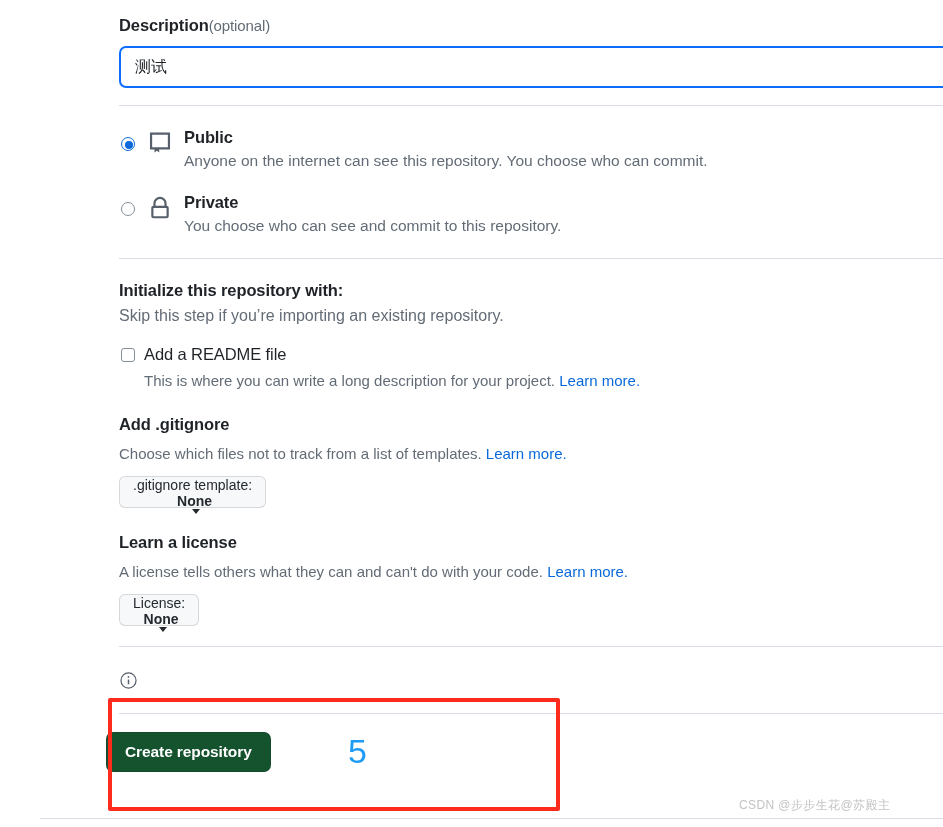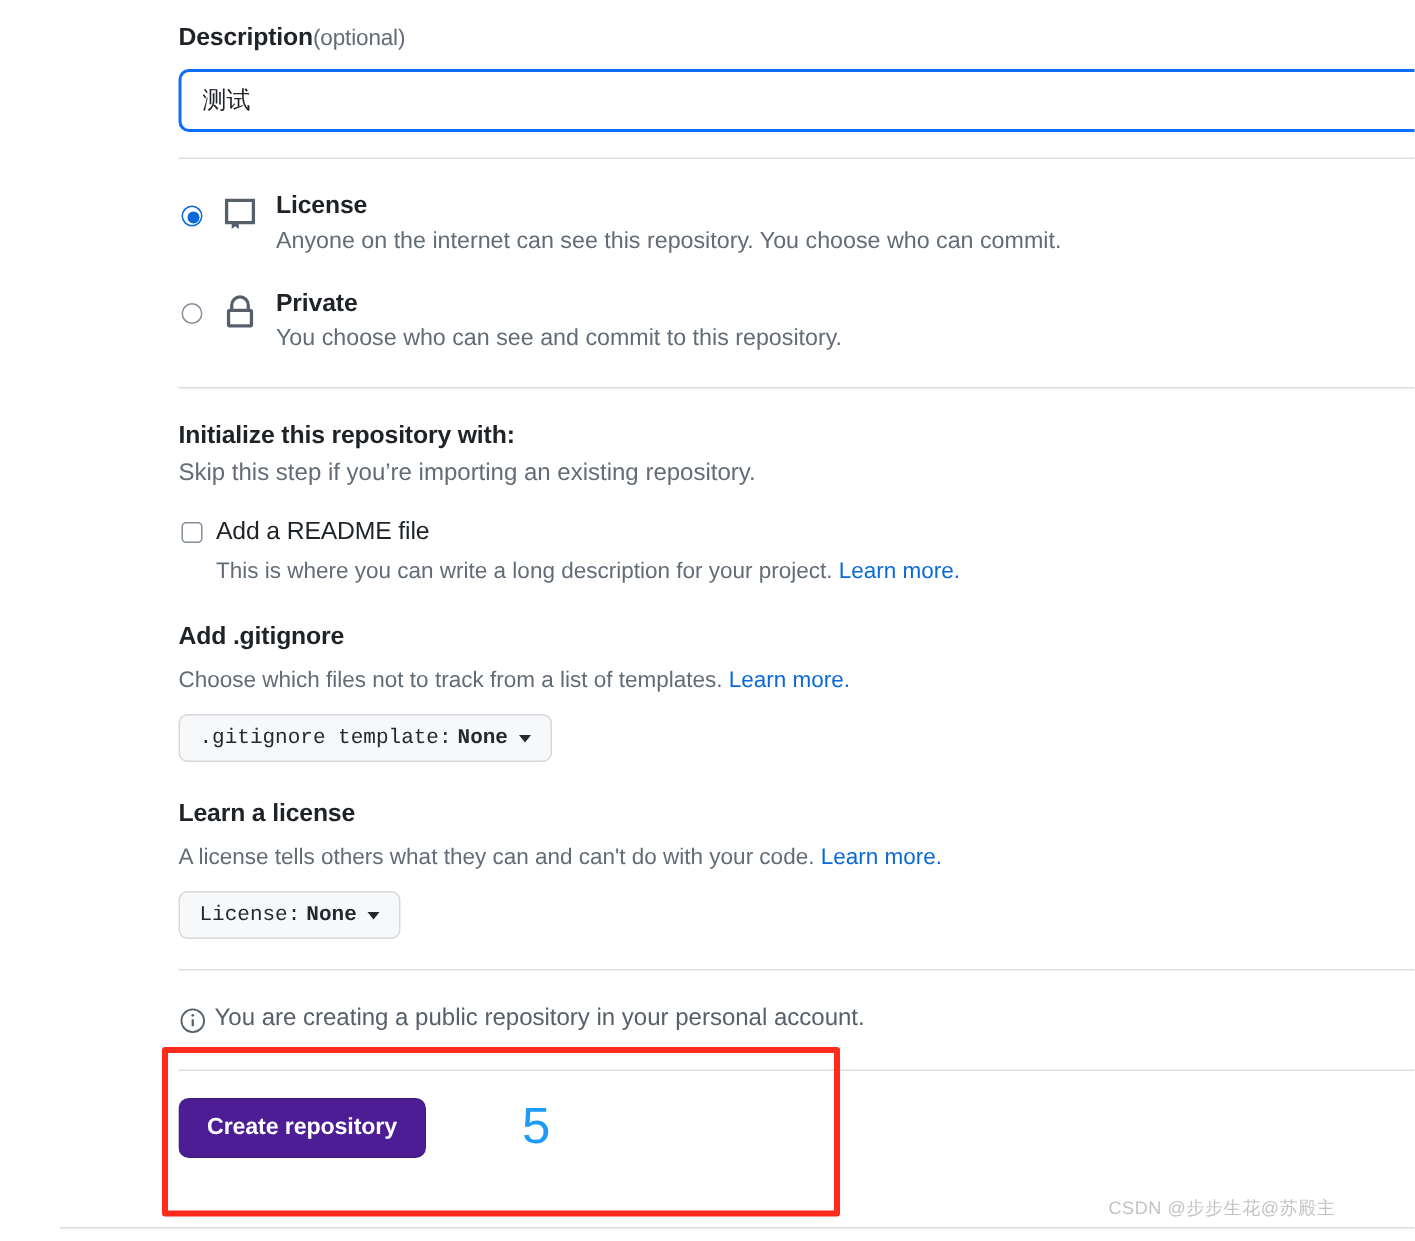--- a/index.html
+++ b/index.html
@@ -209,21 +209,22 @@
     background: #f6f8fa;
     border: 1px solid rgba(31,35,40,0.15);
     border-radius: 6px;
     display: flex;
     align-items: center;
     padding: 0 13px;
     font-size: 14px;
     color: #24292f;
     white-space: nowrap;
     cursor: pointer;
-    font-family: Liberation Mono, monospace;
+    font-family: Liberation Sans, sans-serif;
+    flex-direction: column;
   }
   .select-btn.gitignore { left: 79px; top: 476px; }
   .select-btn.license   { left: 79px; top: 594px; }
   .select-btn .bold { font-weight: 700; margin-left: 4px; }
   .caret {
     margin-left: 7px;
     width: 0; height: 0;
     border-left: 4.5px solid transparent;
     border-right: 4.5px solid transparent;
     border-top: 5px solid #24292f;
@@ -243,24 +244,24 @@
     left: 103px;
     top: 670px;
     font-size: 16px;
     color: #57606a;
     white-space: nowrap;
   }
 
   
   .create-btn {
     position: absolute;
-    left: 79px;
+    left: 66px;
     top: 732px;
     height: 40px;
-    background: #4c1d95;
+    background: #14532d;
     border: 1px solid rgba(27,31,36,0.15);
     border-radius: 7px;
     color: #ffffff;
     font-size: 15.5px;
     font-weight: 700;
     letter-spacing: -0.1px;
     padding: 0 18px;
     cursor: pointer;
     font-family: "Liberation Sans", "DejaVu Sans", sans-serif;
     display: flex;
@@ -314,21 +315,21 @@
   <div class="divider d1"></div>
 
   <div class="vis-row public">
     <div class="radio checked"></div>
     <div class="vis-icon">
       <svg viewBox="0 0 16 16" width="26" height="26" fill="none" stroke="currentColor" stroke-width="1.35">
         <path d="M2.5 2.2h11v9.1h-11z"></path>
         <path d="M4.6 11.3v2.6l1.45-1.1 1.45 1.1v-2.6z" fill="currentColor" stroke="none"></path>
       </svg>
     </div>
-    <div class="vis-title">License</div>
+    <div class="vis-title">Public</div>
     <div class="vis-desc">Anyone on the internet can see this repository. You choose who can commit.</div>
   </div>
 
   <div class="vis-row private">
     <div class="radio"></div>
     <div class="vis-icon">
       <svg viewBox="0 0 16 16" width="26" height="26" fill="none" stroke="currentColor" stroke-width="1.35">
         <path d="M4.6 7.3V5.2a3.4 3.4 0 0 1 6.8 0v2.1"></path>
         <rect x="3.3" y="7.3" width="9.4" height="6.4" rx="0.6"></rect>
       </svg>
@@ -373,21 +374,20 @@
 
   <div class="divider d3"></div>
 
   <div class="notice-icon">
     <svg viewBox="0 0 16 16" width="17" height="17" fill="none" stroke="currentColor" stroke-width="1.15">
       <circle cx="8" cy="8" r="7.1"></circle>
       <path d="M8 7.1v4.4" stroke-width="1.4"></path>
       <circle cx="8" cy="4.6" r="0.85" fill="currentColor" stroke="none"></circle>
     </svg>
   </div>
-  <div class="notice-text">You are creating a public repository in your personal account.</div>
 
   <div class="divider d4"></div>
 
   <button class="create-btn">Create repository</button>
 
   <div class="anno-box"></div>
   <div class="anno-num">5</div>
 
   <div class="divider d5"></div>
 

